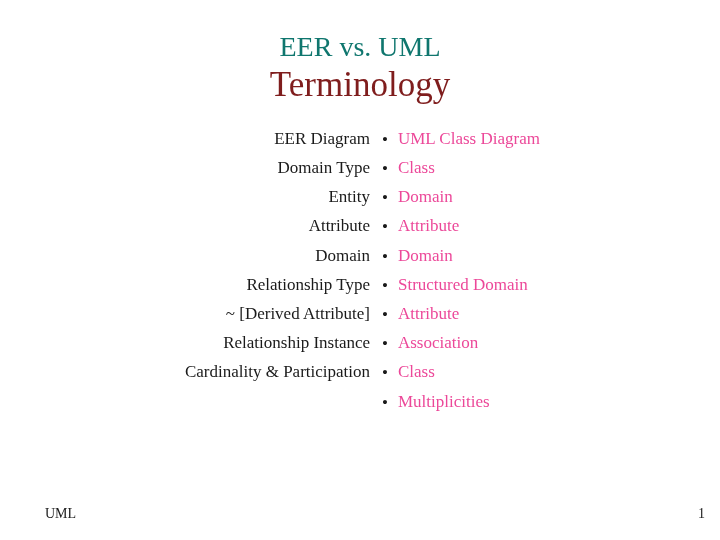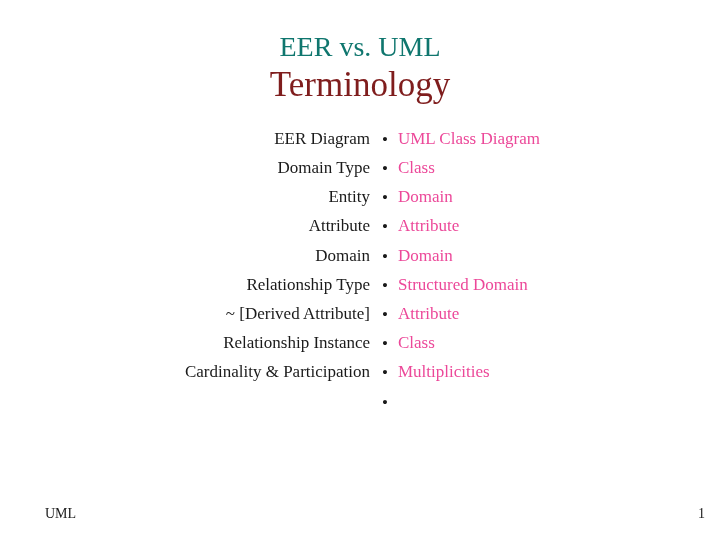--- a/index.html
+++ b/index.html
@@ -147,20 +147,21 @@
         <div class="bullet">•</div>
       </div>
     <div class="right-col" id="right-col">
         <div class="row-item">UML Class Diagram</div>
         <div class="row-item">Class</div>
         <div class="row-item">Domain</div>
         <div class="row-item">Attribute</div>
         <div class="row-item">Domain</div>
         <div class="row-item">Structured Domain</div>
         <div class="row-item">Attribute</div>
+        <div class="row-item">Association</div>
         <div class="row-item">Class</div>
         <div class="row-item">Multiplicities</div>
       </div>
   </div>
 
   <div class="footer">
     <span class="footer-left">UML</span>
     <span class="footer-right">1</span>
   </div>
 </div>

